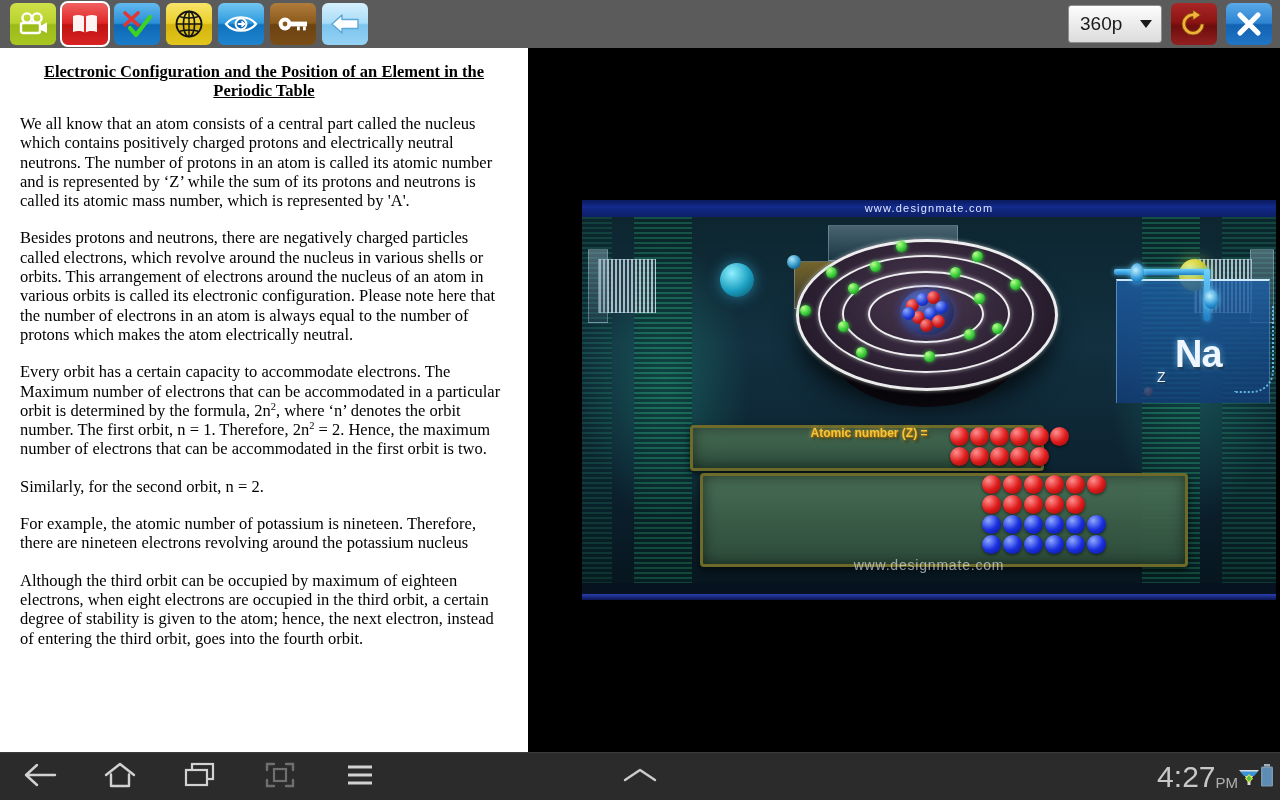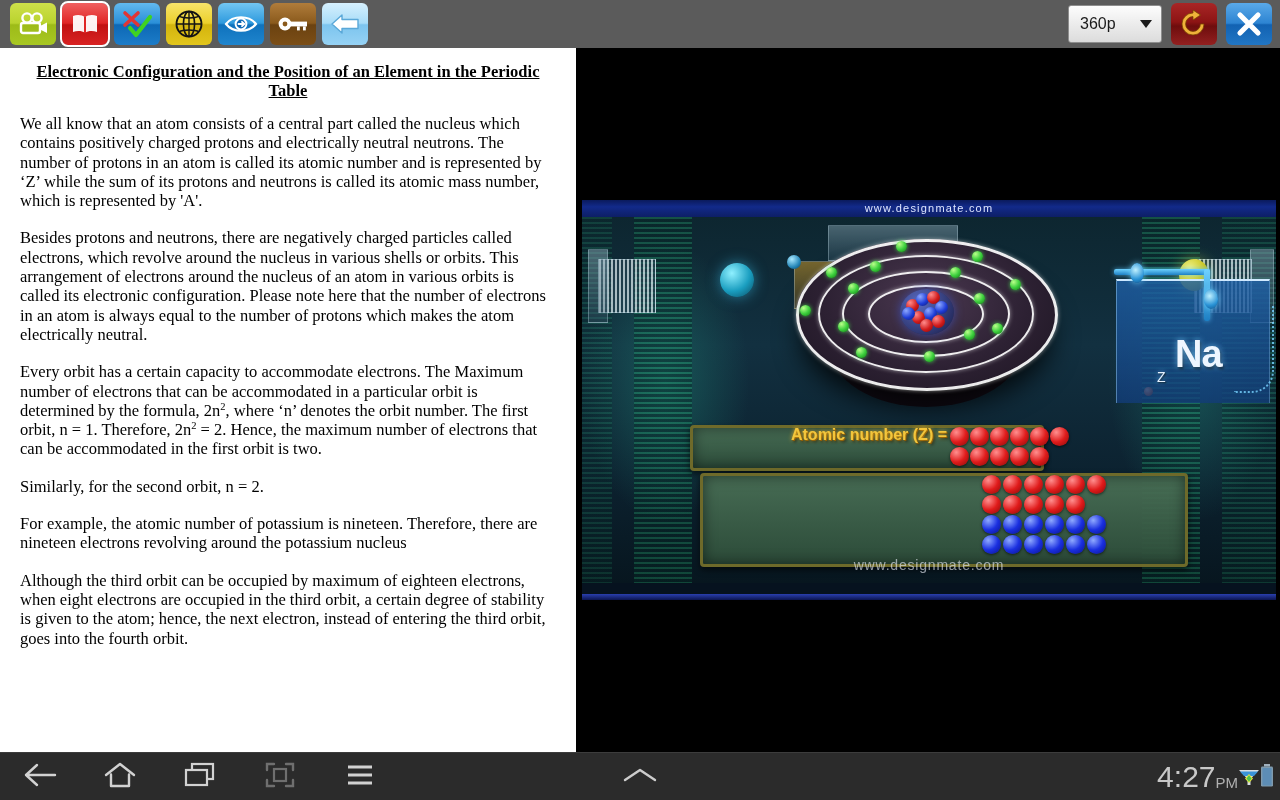--- a/index.html
+++ b/index.html
@@ -68,36 +68,36 @@
     border-radius: 3px;
     background: linear-gradient(180deg,#fdfdfd 0%, #ececec 50%, #dcdcdc 100%);
     display: flex;
     align-items: center;
     justify-content: space-between;
     padding: 0 9px 0 11px;
     box-sizing: border-box;
     cursor: pointer;
   }
   #quality-select .qlabel {
-    font-size: 16px;
+    font-size: 19px;
     color: #1a1a1a;
     font-family: "Liberation Sans", sans-serif;
   }
   .caret {
     width: 0; height: 0;
     border-left: 6px solid transparent;
     border-right: 6px solid transparent;
     border-top: 8px solid #1a1a1a;
   }
 
   
   #text-panel {
     position: absolute;
     left: 0; top: 48px;
-    width: 576px; height: 704px;
+    width: 528px; height: 704px;
     background: #ffffff;
     overflow: hidden;
     box-sizing: border-box;
     padding: 10px 20px 0 20px;
   }
   #lesson-title {
     font-family: "Liberation Serif", serif;
     font-weight: bold;
     font-size: 16.5px;
     line-height: 19px;
@@ -289,21 +289,21 @@
     position: absolute;
     font-family: "Liberation Sans", sans-serif;
     font-weight: bold;
     color: #f3c63c;
     text-shadow: 0 0 4px rgba(255,190,40,.9), 1px 1px 0 #7a4c00, 2px 2px 3px rgba(0,0,0,.8);
     line-height: 1.02;
   }
   #board-z { left: 108px; top: 208px; width: 348px; height: 40px; }
   #lbl-z {
     left: 128px; top: 210px; width: 318px;
-    font-size: 16px; text-align: center;
+    font-size: 12px; text-align: center;
   }
   #board-a { left: 118px; top: 256px; width: 482px; height: 88px; }
   #lbl-a {
     left: 140px; top: 272px; width: 300px;
     font-size: 23px; text-align: center;
   }
   .eqsign { display: inline-block; }
   .circA {
     display: inline-block;
     border: 2px solid #f3c63c;

